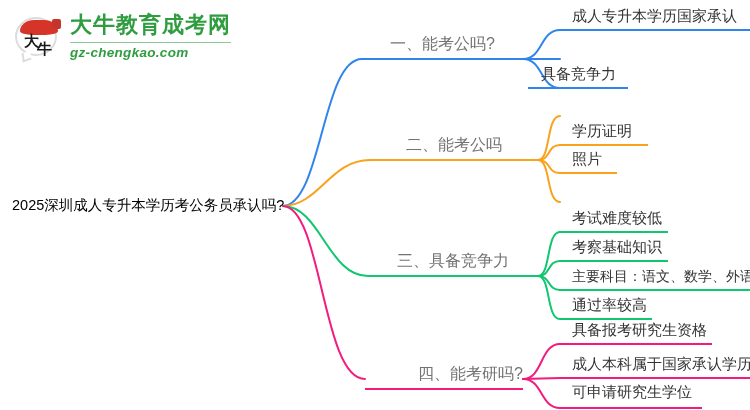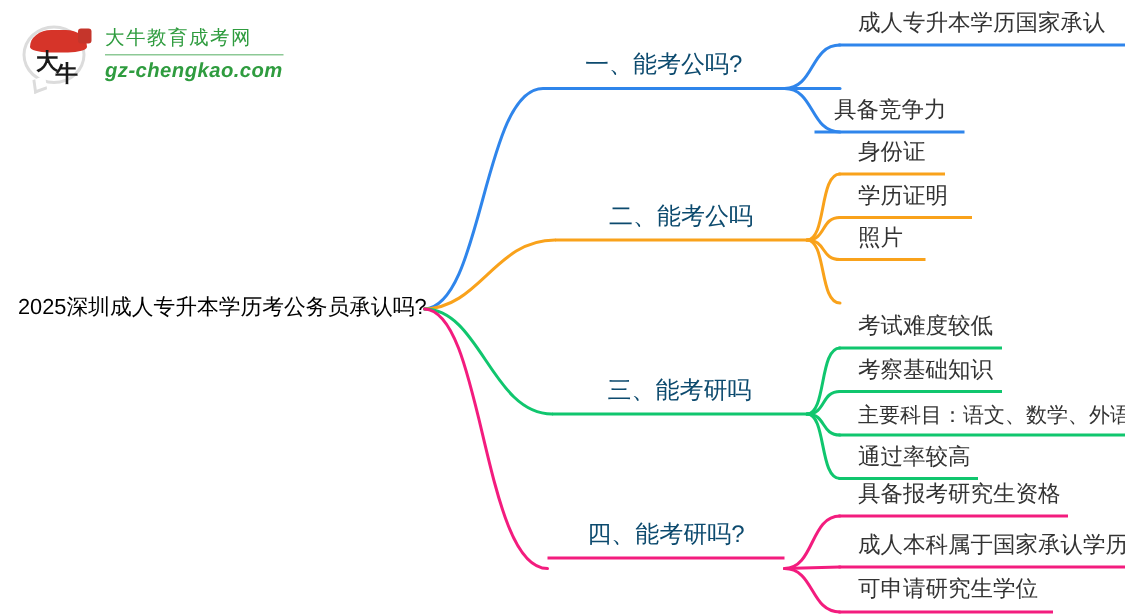--- a/index.html
+++ b/index.html
@@ -17,33 +17,33 @@
   .bubble-ch1 { position:absolute; left:7px; top:13px; font-size:15px; font-weight:bold;
                 color:#1a1a1a; font-family:"Liberation Serif","DejaVu Serif",serif; }
   .bubble-ch2 { position:absolute; left:20px; top:21px; font-size:15px; font-weight:bold;
                 color:#1a1a1a; font-family:"Liberation Serif","DejaVu Serif",serif; }
   .seal { position:absolute; right:1px; top:9px; width:9px; height:10px;
           background:#c5352b; border-radius:2px; }
   .tail { position:absolute; left:8px; bottom:-1px; width:9px; height:9px; background:#fff;
           border-left:2px solid #dcdcdc; border-bottom:2px solid #dcdcdc;
           transform:rotate(-20deg) skewX(-12deg); }
   .logo-text { margin-left:8px; }
-  .logo-name { font-size:13px; font-weight:normal; letter-spacing:1px; }
+  .logo-name { font-size:22px; font-weight:bold; letter-spacing:1px; }
   .logo-divider { height:1px; margin:2px 0 2px 0; opacity:.55; }
   .logo-url { font-size:13.5px; font-weight:bold; letter-spacing:.3px;font-style:italic; }
 
   
   svg.lines { position:absolute; left:0; top:0; width:750px; height:410px; }
   svg.lines path { fill:none; stroke-width:2; stroke-linecap:round; }
 
   .root-label { position:absolute; left:12px; top:193px; height:24px; line-height:24px;
                 font-size:14.5px; color:#000000; white-space:nowrap; }
 
   .branch-label { position:absolute; height:29px; line-height:26px; border-bottom:2px solid;
-                  text-align:center; font-size:16px; color:#0c4a6e; white-space:nowrap; }
+                  text-align:center; font-size:16px; color:#737373; white-space:nowrap; }
   .child-label  { position:absolute; height:27px; line-height:24px; border-bottom:2px solid;
                   padding-left:13px; font-size:15px; color:#333; white-space:nowrap; }
 </style>
 </head>
 <body>
 
 <div id="stage">
 
   <svg class="lines">
     <g stroke="#2f85eb">
@@ -88,31 +88,30 @@
       <div class="logo-name" style="color: rgb(47, 156, 63);">大牛教育成考网</div>
       <div class="logo-divider" style="background: rgb(47, 156, 63);"></div>
       <div class="logo-url" style="color: rgb(47, 156, 63);">gz-chengkao.com</div>
     </div>
   </div>
 
   <div class="root-label">2025深圳成人专升本学历考公务员承认吗?</div>
 
   <div class="branch-label" style="left: 362px; top: 31px; width: 161px; border-bottom-color: rgb(47, 133, 235);">一、能考公吗?</div>
   <div class="child-label" style="left: 559px; top: 4px; width: 191px; border-bottom-color: rgb(47, 133, 235);">成人专升本学历国家承认</div>
-  <div class="child-label" style="left: 543px; top: 62px; width: 100px; border-bottom-color: rgb(47, 133, 235); font-family: Liberation Serif, serif;">具备竞争力</div>
+  <div class="child-label" style="left: 528px; top: 62px; width: 100px; border-bottom-color: rgb(47, 133, 235); font-family: Liberation Serif, serif;">具备竞争力</div>
 
   <div class="branch-label" style="left: 370px; top: 132px; width: 168px; border-bottom-color: rgb(249, 162, 27);">二、能考公吗</div>
-  <div class="child-label" style="left: 559px; top: 90px; width: 71px; border-bottom-color: rgb(249, 162, 27);">身份证</div>
   <div class="child-label" style="left: 559px; top: 119px; width: 89px; border-bottom-color: rgb(249, 162, 27);">学历证明</div>
   <div class="child-label" style="left: 559px; top: 147px; width: 58px; border-bottom-color: rgb(249, 162, 27);">照片</div>
 
-  <div class="branch-label" style="left: 368px; top: 248px; width: 170px; border-bottom-color: rgb(16, 198, 110);">三、能考研吗</div>
+  <div class="branch-label" style="left: 368px; top: 248px; width: 170px; border-bottom-color: rgb(16, 198, 110);">三、具备竞争力</div>
   <div class="child-label" style="left: 559px; top: 206px; width: 109px; border-bottom-color: rgb(16, 198, 110);">考试难度较低</div>
   <div class="child-label" style="left: 559px; top: 264px; width: 191px; font-size: 14px; border-bottom-color: rgb(16, 198, 110);">主要科目：语文、数学、外语</div>
   <div class="child-label" style="left: 559px; top: 235px; width: 109px; border-bottom-color: rgb(16, 198, 110);">考察基础知识</div>
   <div class="child-label" style="left: 559px; top: 293px; width: 93px; border-bottom-color: rgb(16, 198, 110);">通过率较高</div>
 
-  <div class="branch-label" style="left: 365px; top: 344px; width: 158px; border-bottom-color: rgb(243, 28, 126);">四、能考研吗?</div>
+  <div class="branch-label" style="left: 365px; top: 361px; width: 158px; border-bottom-color: rgb(243, 28, 126); text-align: right;">四、能考研吗?</div>
   <div class="child-label" style="left: 559px; top: 318px; width: 153px; border-bottom-color: rgb(243, 28, 126);">具备报考研究生资格</div>
   <div class="child-label" style="left: 559px; top: 352px; width: 191px; border-bottom-color: rgb(243, 28, 126);">成人本科属于国家承认学历</div>
   <div class="child-label" style="left: 559px; top: 382px; width: 143px; border-bottom-color: rgb(243, 28, 126); font-family: Liberation Mono, monospace;">可申请研究生学位</div>
 
 </div>
 
 </body></html>

